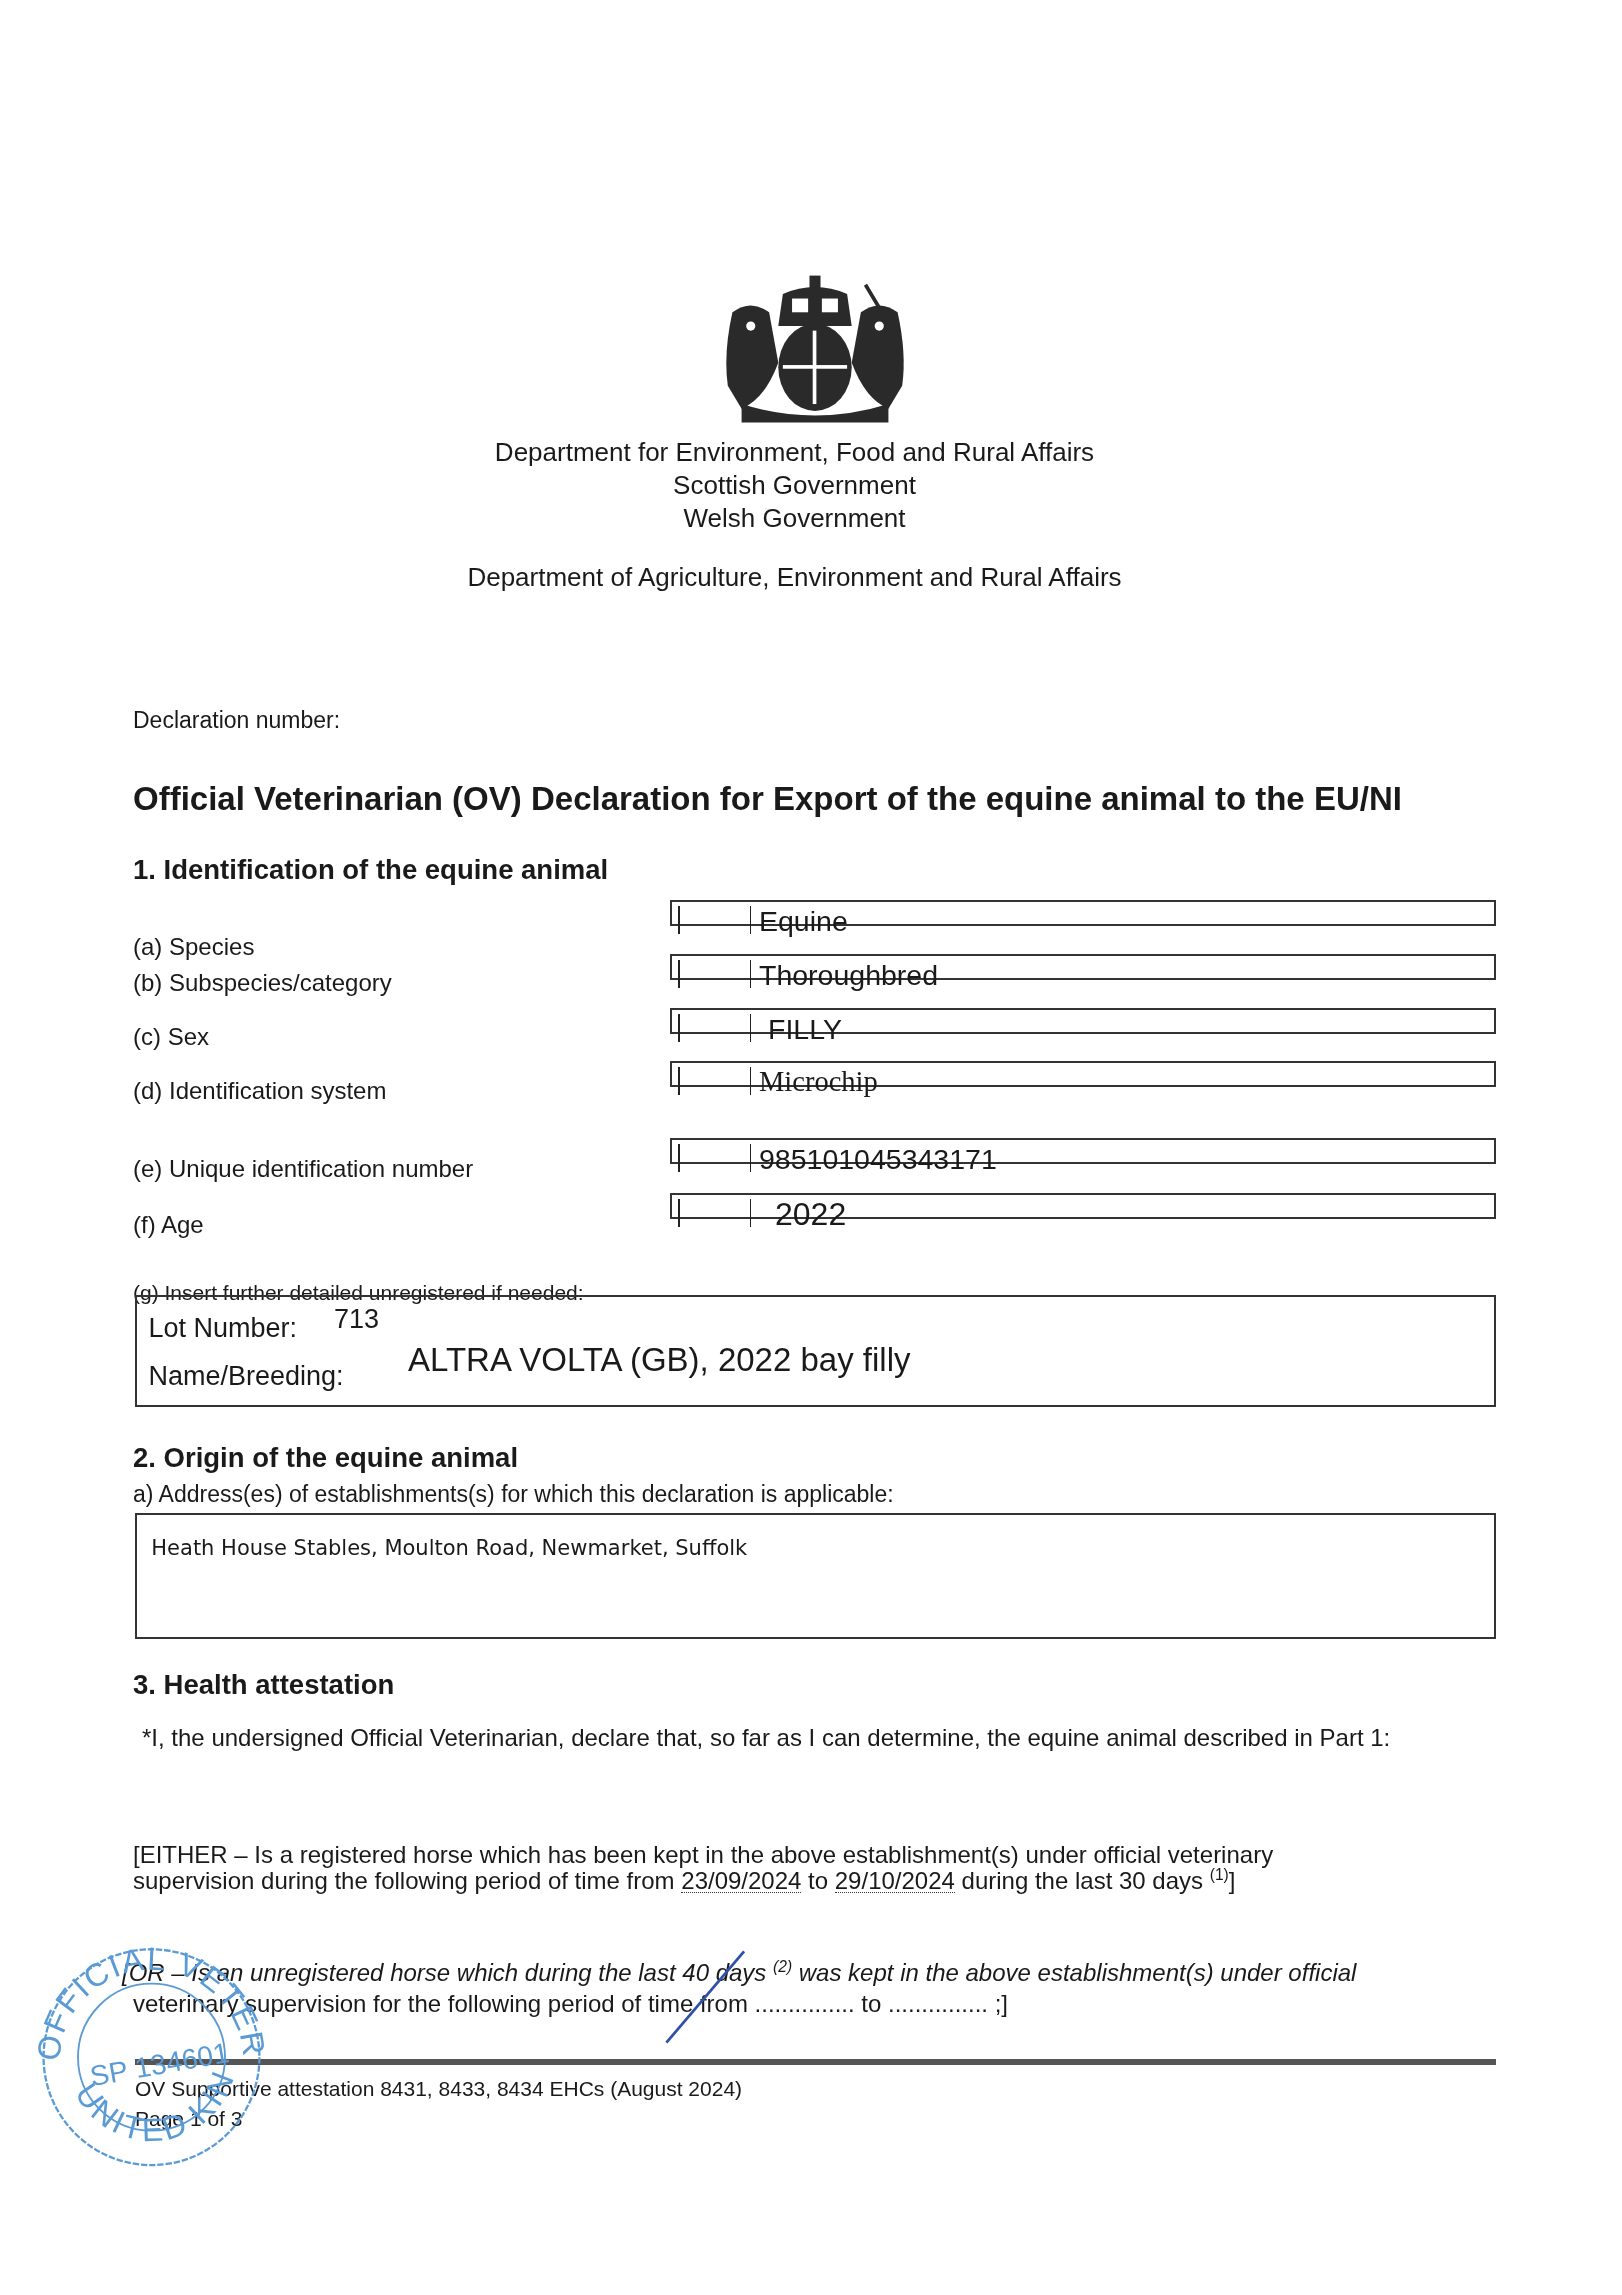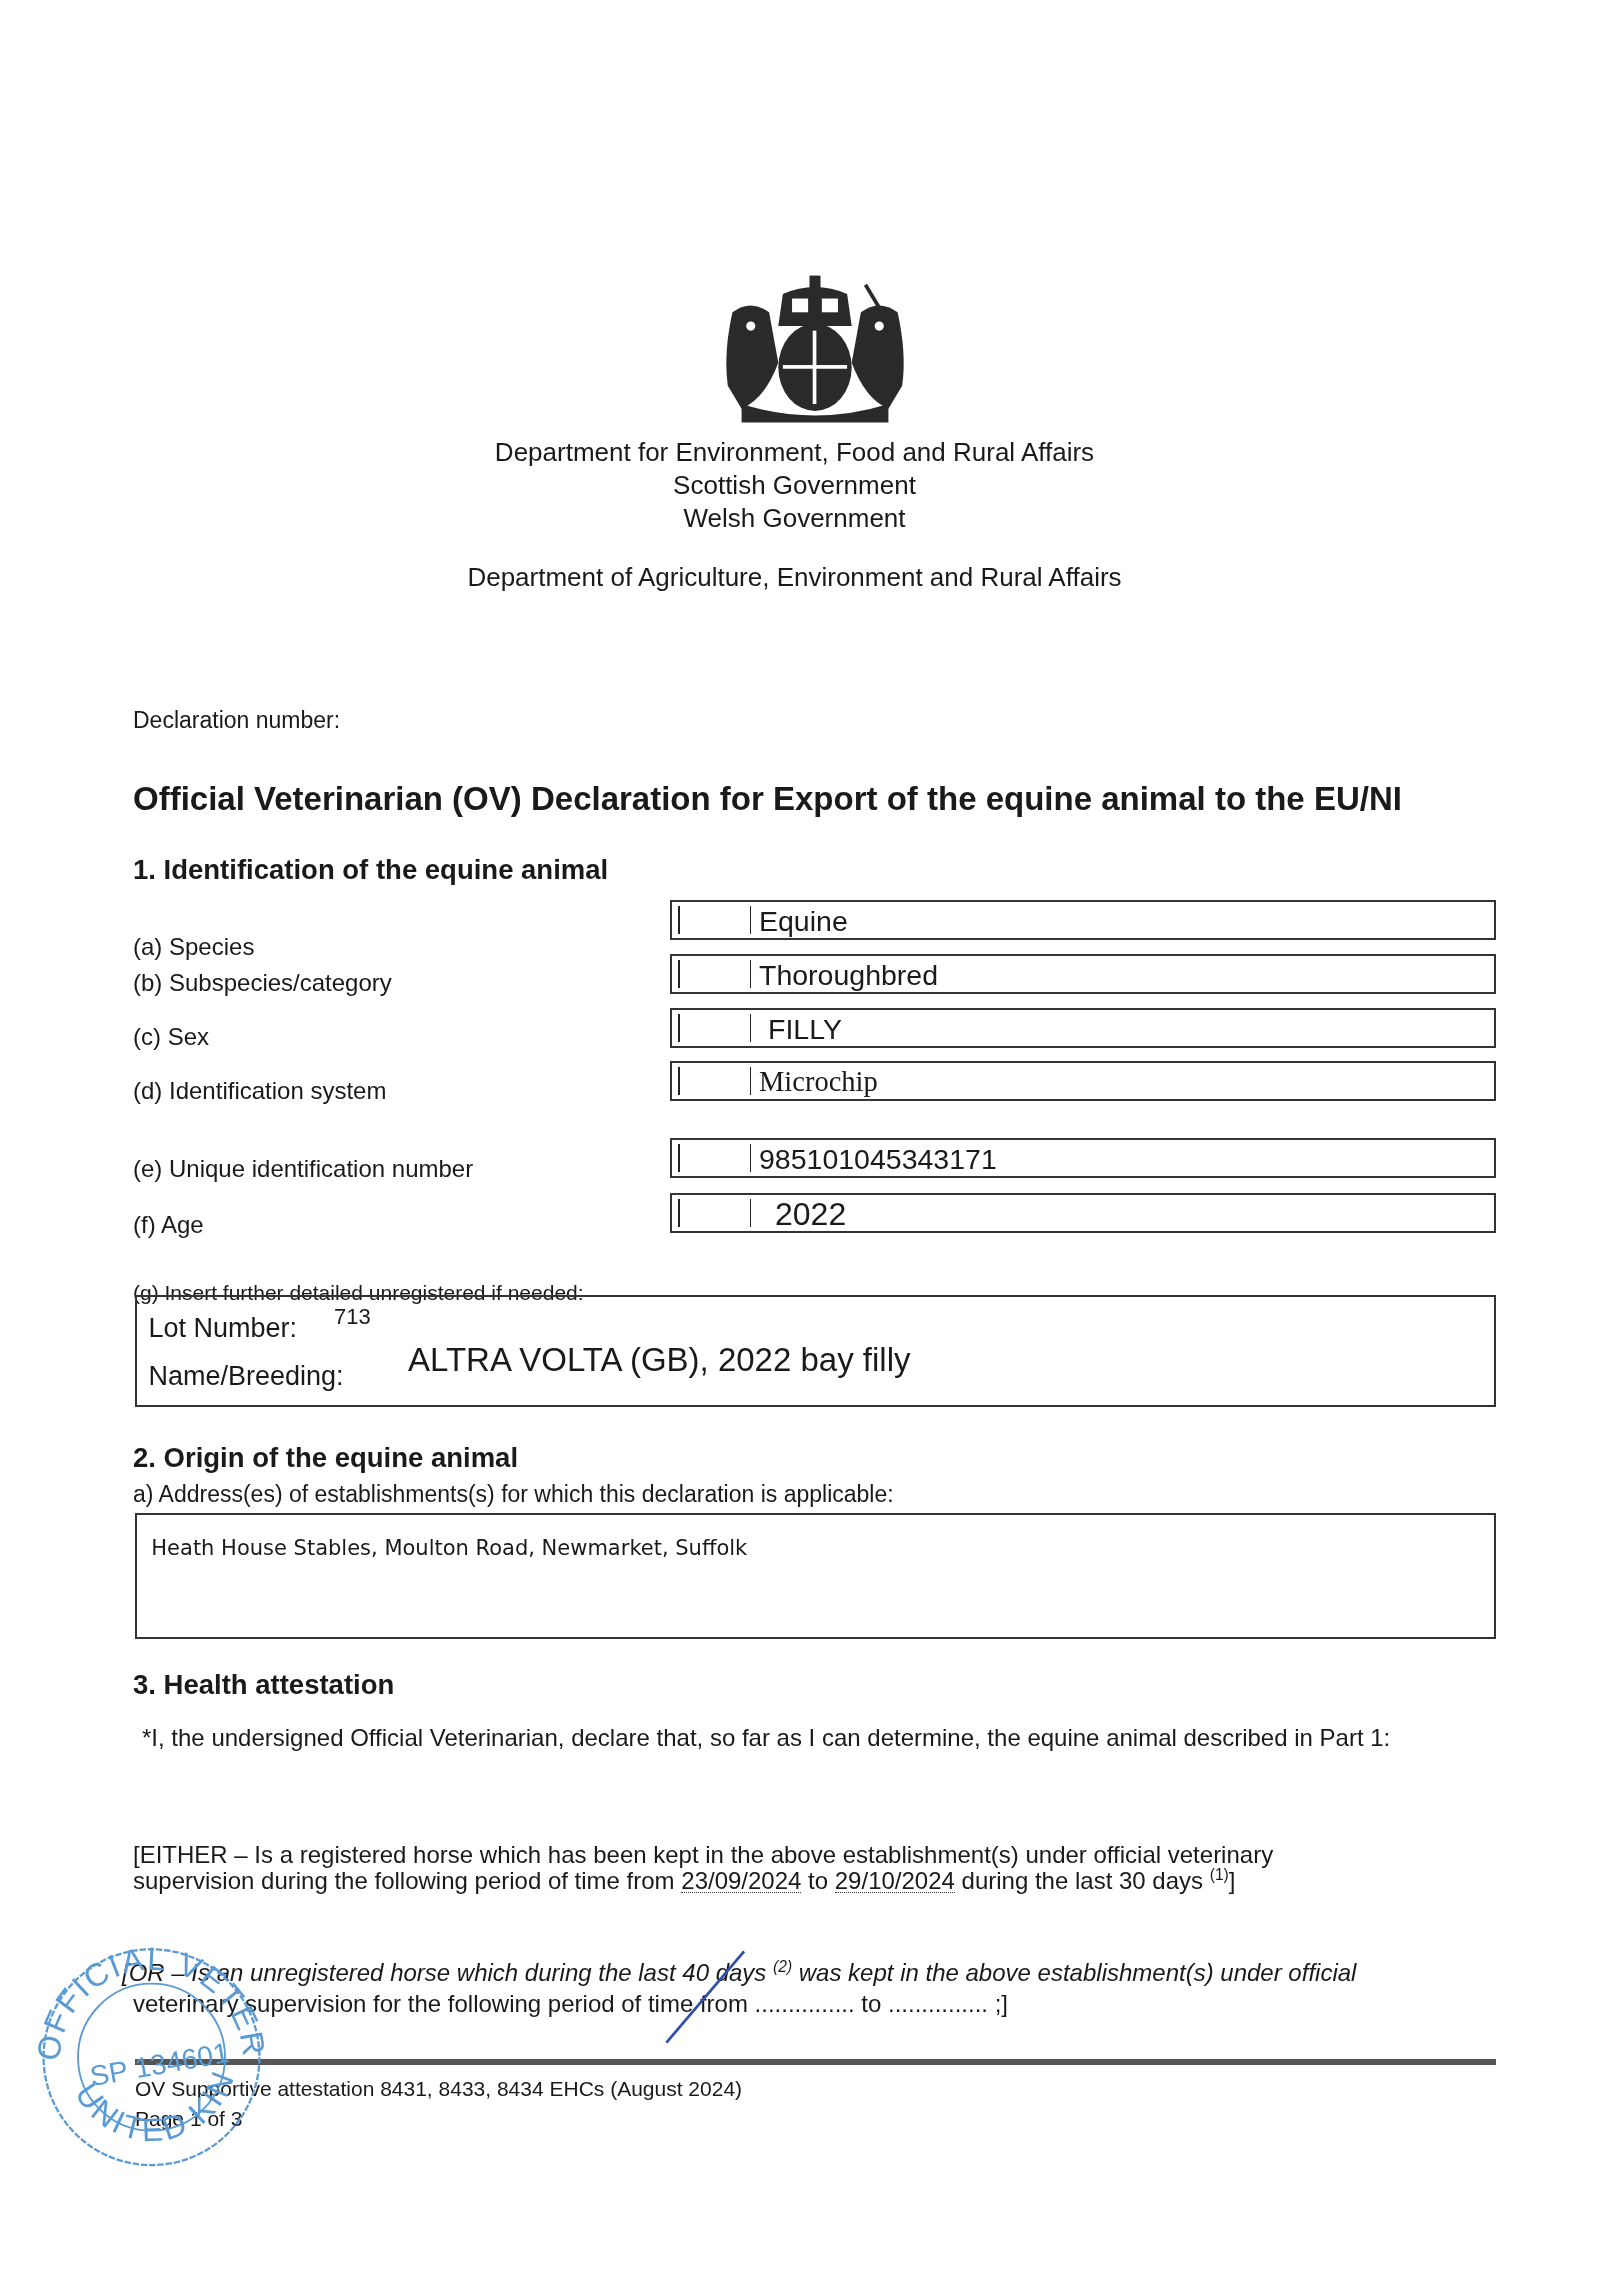--- a/index.html
+++ b/index.html
@@ -5,21 +5,21 @@
   html, body { margin:0; padding:0; background:#ffffff; }
   body { width:1623px; height:2295px; position:relative; overflow:hidden;
          font-family:"Liberation Sans", sans-serif; color:#1a1a1a; }
   .abs { position:absolute; }
   .crest { left:714px; top:271px; width:202px; height:156px; }
   .org { left:0; width:1589px; text-align:center; font-weight:normal; font-size:26px; line-height:32px; }
   .decl-num { left:133px; top:707px; font-size:23px; }
   .title { left:133px; top:780px; font-size:33px; font-weight:bold; white-space:nowrap; }
   .h2 { font-size:27.5px; font-weight:bold; white-space:nowrap; }
   .label { left:133px; font-size:24px; white-space:nowrap; }
-  .box { left:670px; width:826px; height:40px; border:2.3px solid #333; box-sizing:border-box; }
+  .box { left:670px; width:826px; height:26px; border:2.3px solid #333; box-sizing:border-box; }
   .box .tick1 { position:absolute; left:6.4px; top:3.7px; width:1.4px; height:28.5px; background:#222; }
   .box .tick2 { position:absolute; left:78px; top:3.7px; width:1.4px; height:28.5px; background:#222; }
   .box .val { position:absolute; left:87px; top:2.8px; font-size:28.5px; line-height:32px; white-space:nowrap; }
   .descbox { left:135px; top:1295px; width:1361px; height:112px; border:2.3px solid #333; box-sizing:border-box; }
   .addrbox { left:135px; top:1513px; width:1361px; height:126px; border:2.3px solid #333; box-sizing:border-box; }
   .para { left:133px; width:1364px; font-size:24px; line-height:32px; text-align:justify; }
   .date { font-size:24px; display:inline-block; border-bottom:1.8px dotted #333; line-height:23px; }
   .footer-rule { left:135px; top:2059px; width:1361px; height:5.5px; background:#555; }
   .footer { left:135px; font-size:21px; white-space:nowrap; }
   .stamp { left:32px; top:1924px; width:239px; height:248px; }
@@ -97,21 +97,21 @@
 <div class="abs label" style="top:1211px;">(f) Age</div>
 <div class="abs box" style="top:1193px;">
   <span class="tick1"></span>
     <span class="tick2"></span>
   <span class="val" style="left:103px; font-size:32px;">2022</span>
 </div>
 
 <div class="abs label" style="top:1281px; font-size:21px;">(g) Insert further detailed unregistered if needed:</div>
 <div class="abs descbox">
   <span class="abs" style="left:11.5px; top:16px; font-size:27px;">Lot Number:</span>
-  <span class="abs" style="left:197px; top:6.9px; font-size:22px;">713</span>
+  <span class="abs" style="left:197px; top:6.9px; font-size:27px;">713</span>
   <span class="abs" style="left:11.5px; top:64px; font-size:27px;">Name/Breeding:</span>
   <span class="abs" style="left:271px; top:44px; font-size:33px;">ALTRA VOLTA (GB), 2022 bay filly</span>
 </div>
 
 <div class="abs h2" style="left:133px; top:1442px;">2. Origin of the equine animal</div>
 <div class="abs label" style="top:1481px; font-size:23px;">a) Address(es) of establishments(s) for which this declaration is applicable:</div>
 <div class="abs addrbox">
   <span class="abs" style="left:2.3px; top:20.7px; font-size:21px; font-family:'DejaVu Sans', sans-serif;margin-left:12px;">Heath House Stables, Moulton Road, Newmarket, Suffolk</span>
 </div>
 

